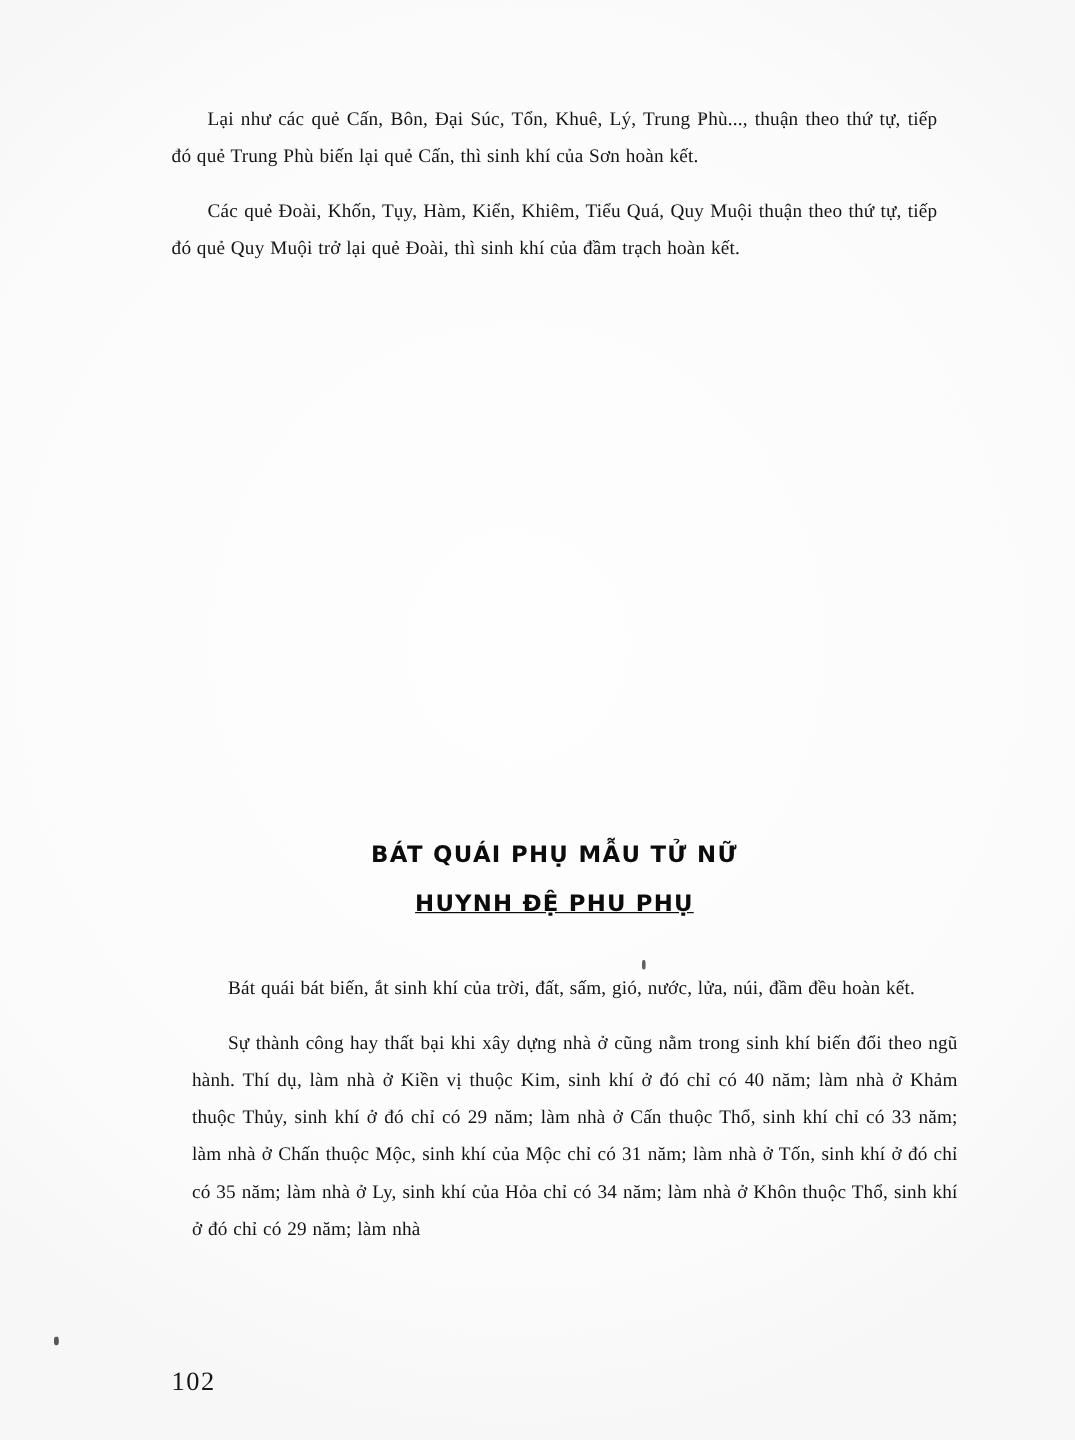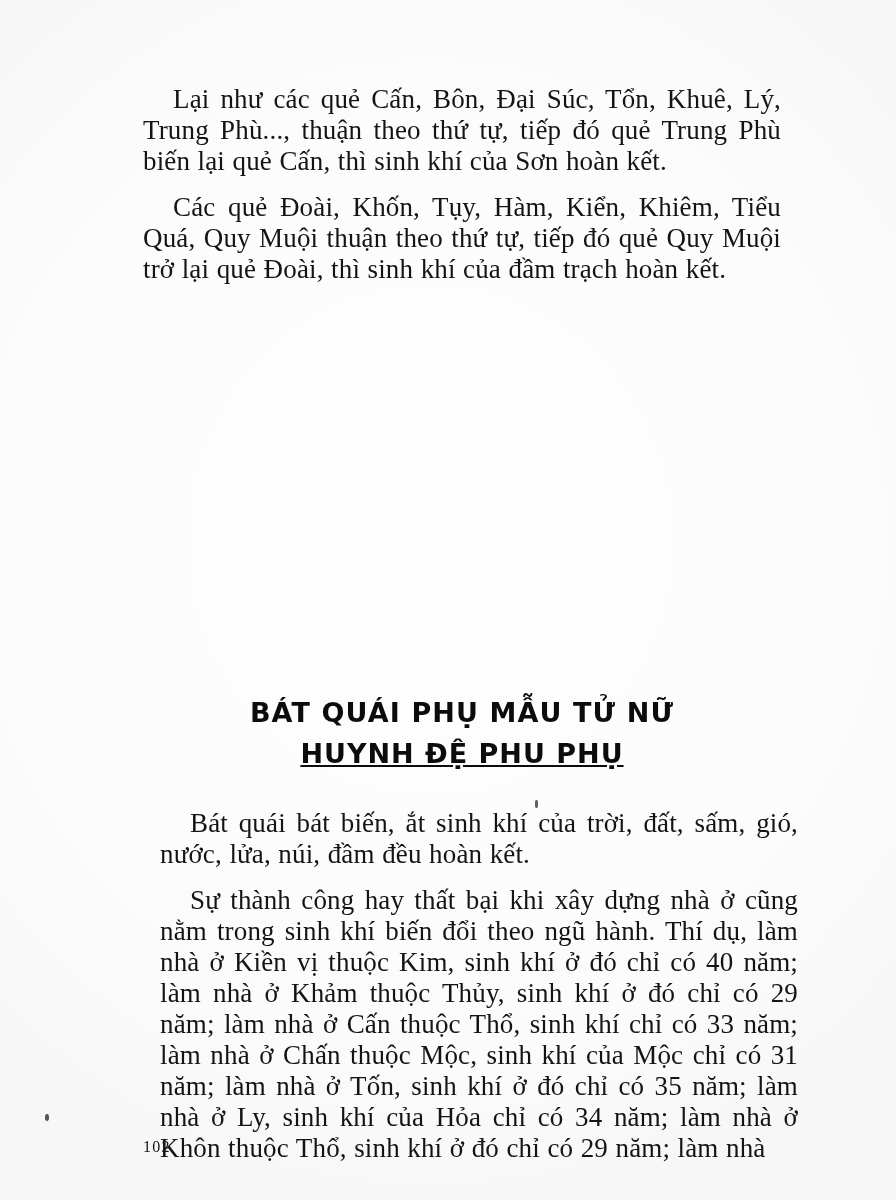--- a/index.html
+++ b/index.html
@@ -39,38 +39,38 @@
     left: 143px;
     top: 84px;
     width: 638px;
   }
 
   p.body {
     margin: 0 0 15px 0;
     text-align: justify;
     text-justify: inter-word;
     text-indent: 30px;
-    font-size: 27px;
+    font-size: 16px;
     line-height: 31px;
     letter-spacing: 0.15px;
     word-spacing: 0.6px;
     color: #141414;
   }
   p.body:last-child { margin-bottom: 0; }
 
   
   #heading {
     position: absolute;
     left: 143px;
     top: 692px;
     width: 638px;
     text-align: center;
     font-family: "DejaVu Sans", "Liberation Sans", sans-serif;
     font-weight: bold;
-    font-size: 27px;
+    font-size: 19px;
     line-height: 41px;
     letter-spacing: 1.1px;
     color: #0c0c0c;
   }
   #heading .line2 {
     display: block;
     letter-spacing: 1.0px;
     text-decoration: underline;
   }
 
@@ -80,21 +80,21 @@
     left: 160px;
     top: 808px;
     width: 638px;
   }
 
   
   #folio {
     position: absolute;
     left: 143px;
     top: 1138px;
-    font-size: 16px;
+    font-size: 22px;
     letter-spacing: 1.2px;
     color: #161616;
   }
 
   
   .speck {
     position: absolute;
     background: #3a3a3a;
     border-radius: 40%;
     pointer-events: none;

